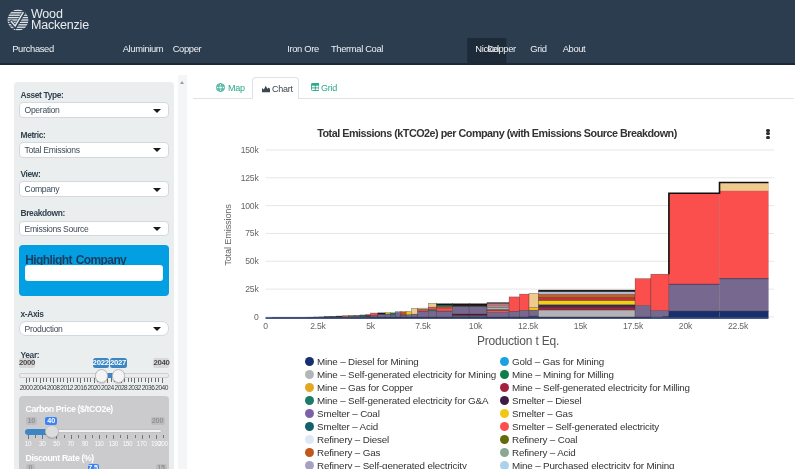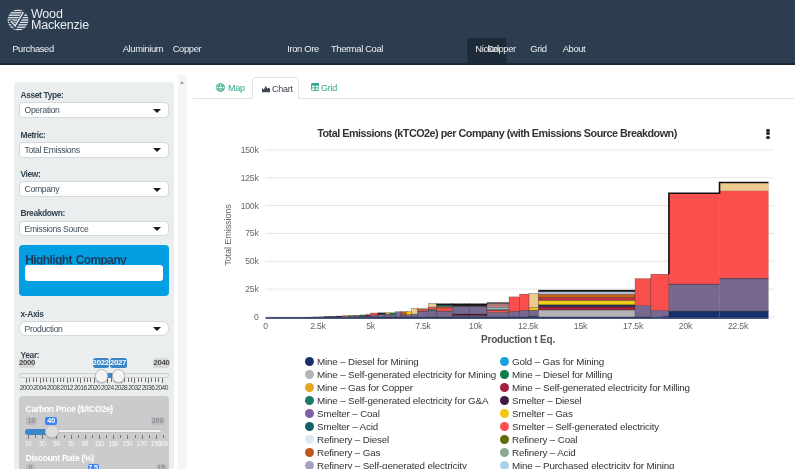--- a/index.html
+++ b/index.html
@@ -34,21 +34,21 @@
 .clab { position:absolute; top:44px; width:16px; text-align:center; font-size:6.4px; color:#fafafa; letter-spacing:-0.4px; }
 #sbar { position:absolute; left:177.5px; top:75px; width:9.5px; height:394px; background:#f4f5f6; }
 #sarrow { position:absolute; left:179.6px; top:80.5px; width:0; height:0; border-left:2.6px solid transparent; border-right:2.6px solid transparent; border-bottom:3.2px solid #9aa0a5; }
 #tabline { position:absolute; left:193px; top:98.4px; width:601px; height:1px; background:#dfe3e6; }
 .tab { position:absolute; top:77.3px; height:21.5px; font-size:9px; letter-spacing:-0.25px; }
 #tab-chart { left:251.5px; width:47.5px; background:#fff; border:1px solid #dfe3e6; border-bottom:none; border-radius:4px 4px 0 0; z-index:2; }
 .tname { position:absolute; top:6px; }
 #charttitle { position:absolute; left:247px; top:126.5px; width:500px; text-align:center; font-size:10.8px; font-weight:bold; color:#333; letter-spacing:-0.5px; }
 .kdot { position:absolute; left:766.4px; width:3.2px; height:3.2px; border-radius:50%; background:#2b2b2b; }
 #ytitle { position:absolute; left:172px; top:230px; width:112px; text-align:center; font-size:9.3px; color:#666; letter-spacing:-0.2px; transform:rotate(-90deg); }
-#xtitle { position:absolute; left:443px; top:333.5px; width:150px; text-align:center; font-size:10px; color:#555; font-weight:bold; letter-spacing:-0.2px; }
+#xtitle { position:absolute; left:443px; top:333.5px; width:150px; text-align:center; font-size:12px; color:#555; font-weight:normal; letter-spacing:-0.2px; }
 .axlab { font-size:8.6px; fill:#666; letter-spacing:-0.2px; font-family:"Liberation Sans",sans-serif; }
 .ldot { position:absolute; width:9px; height:9px; border-radius:50%; }
 .ltxt { position:absolute; font-size:9.8px; color:#333333; letter-spacing:-0.15px; white-space:nowrap; }
 </style></head>
 <body>
 <div id="hdr">
 <svg id="logo" width="22" height="22" viewBox="0 0 22 22">
 <defs>
         <clipPath id="lc">
           <circle cx="11" cy="11" r="10.6"></circle>
@@ -400,21 +400,21 @@
 <div class="ltxt" style="left:317px;top:420.5px">Smelter – Acid</div>
 <div class="ldot" style="left:304.8px;top:434.7px;background:#dce9f5"></div>
 <div class="ltxt" style="left:317px;top:433.5px">Refinery – Diesel</div>
 <div class="ldot" style="left:304.8px;top:447.7px;background:#c2571c"></div>
 <div class="ltxt" style="left:317px;top:446.5px">Refinery – Gas</div>
 <div class="ldot" style="left:304.8px;top:460.7px;background:#a5a1c5"></div>
 <div class="ltxt" style="left:317px;top:459.5px">Refinery – Self‑generated electricity</div>
 <div class="ldot" style="left:499.8px;top:356.7px;background:#1ba0e0"></div>
 <div class="ltxt" style="left:512px;top:355.5px">Gold – Gas for Mining</div>
 <div class="ldot" style="left:499.8px;top:369.7px;background:#0c7e47"></div>
-<div class="ltxt" style="left:512px;top:368.5px">Mine – Diesel for Milling</div>
+<div class="ltxt" style="left:512px;top:368.5px">Mine – Mining for Milling</div>
 <div class="ldot" style="left:499.8px;top:382.7px;background:#a32040"></div>
 <div class="ltxt" style="left:512px;top:381.5px">Mine – Self‑generated electricity for Milling</div>
 <div class="ldot" style="left:499.8px;top:395.7px;background:#401a44"></div>
 <div class="ltxt" style="left:512px;top:394.5px">Smelter – Diesel</div>
 <div class="ldot" style="left:499.8px;top:408.7px;background:#f2c714"></div>
 <div class="ltxt" style="left:512px;top:407.5px">Smelter – Gas</div>
 <div class="ldot" style="left:499.8px;top:421.7px;background:#fb4f4e"></div>
 <div class="ltxt" style="left:512px;top:420.5px">Smelter – Self‑generated electricity</div>
 <div class="ldot" style="left:499.8px;top:434.7px;background:#626a0a"></div>
 <div class="ltxt" style="left:512px;top:433.5px">Refinery – Coal</div>

